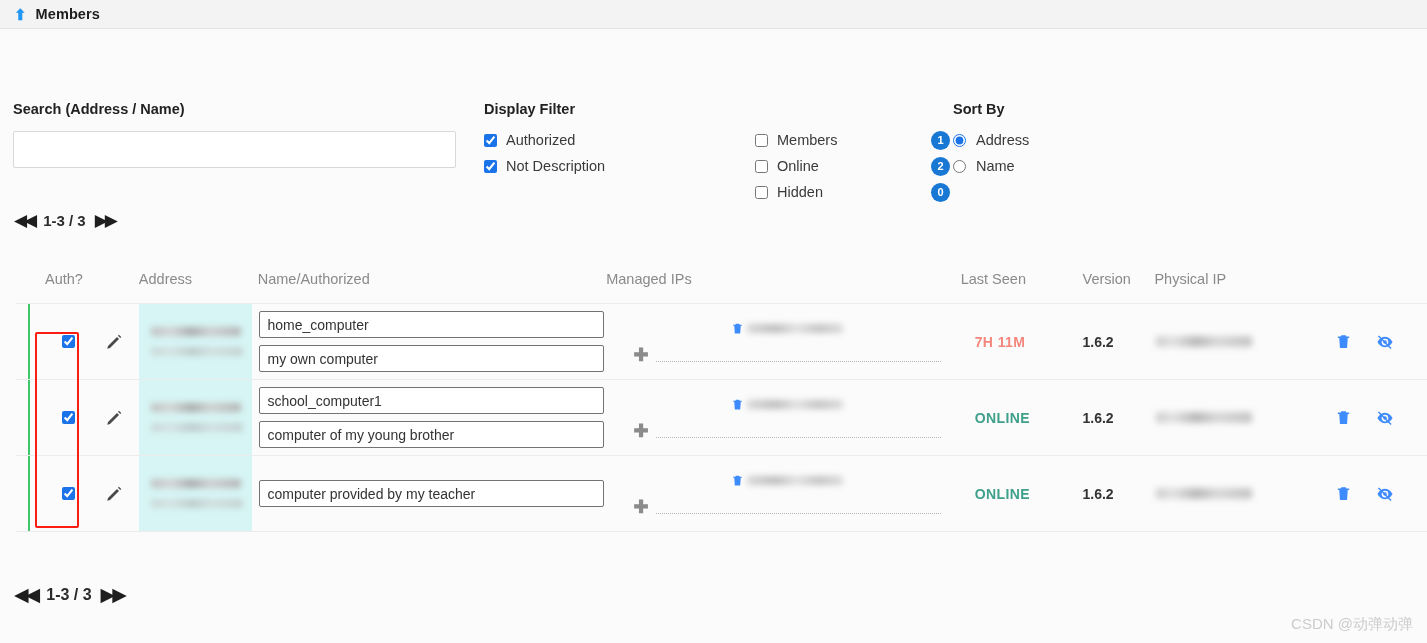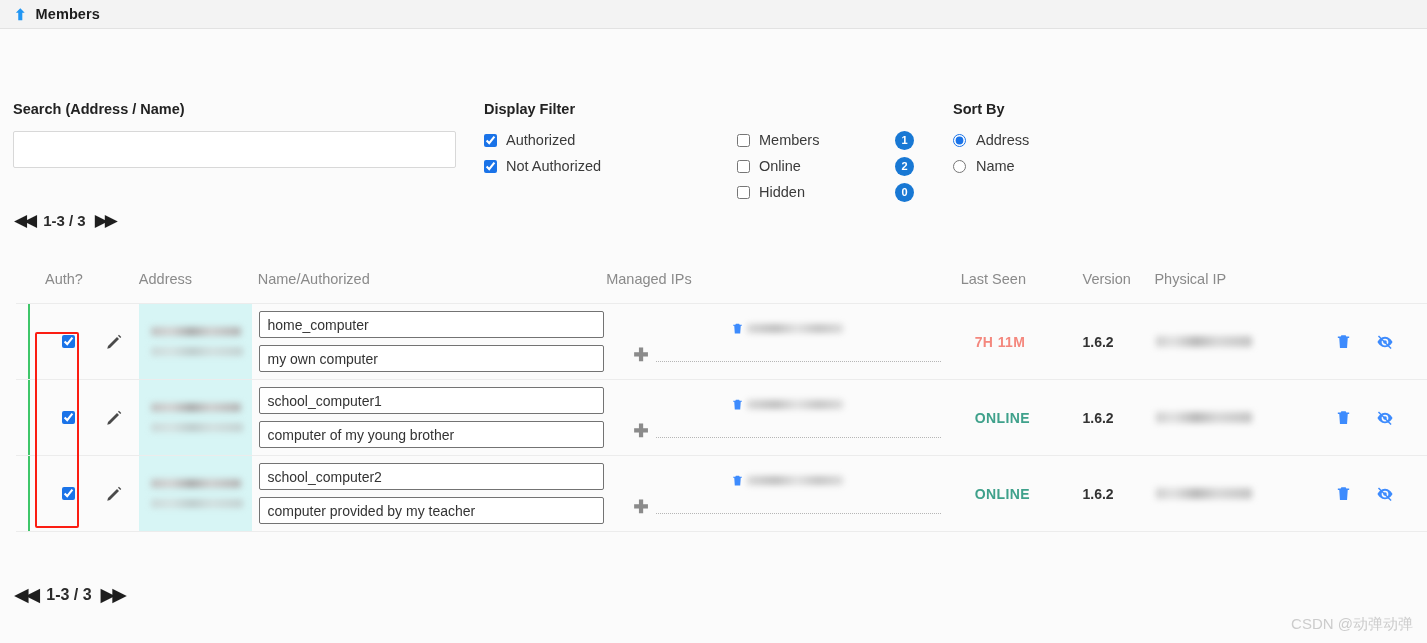--- a/index.html
+++ b/index.html
@@ -62,21 +62,21 @@
     padding: 0 8px;
     color: #333;
     outline: none;
   }
 
   .display-col { left: 484px; top: 72px; }
   .sort-col { left: 953px; top: 72px; }
 
   .check-grid {
     display: flex;
-    gap: 0px;
+    gap: 18px;
   }
   .check-sub { display: flex; flex-direction: column; gap: 8px; }
   .check-sub.second { margin-left: 16px; }
   .check-row {
     display: flex;
     align-items: center;
     height: 18px;
   }
   .check-row .cb-label {
     font-size: 14.5px;
@@ -327,21 +327,21 @@
   <div class="f-col display-col">
     <div class="f-label">Display Filter</div>
     <div class="check-grid">
       <div class="check-sub col-a">
         <div class="check-row">
           <input type="checkbox" class="std" checked="" style="">
           <span class="cb-label">Authorized</span>
         </div>
         <div class="check-row">
           <input type="checkbox" class="std" checked="" style="">
-          <span class="cb-label">Not Authorized</span>
+          <span class="cb-label">Not Description</span>
         </div>
       </div>
       <div class="check-sub second col-b">
         <div class="check-row">
           <input type="checkbox" class="std" style="">
           <span class="cb-label">Members</span>
         </div>
         <div class="check-row">
           <input type="checkbox" class="std" style="">
           <span class="cb-label">Online</span>
@@ -519,21 +519,20 @@
             <path d="M3 21l3.7-1 12-12-2.7-2.7-12 12L3 21z" fill="#4a4a4a"></path>
             <path d="M17.3 3.6l3.1 3.1 1.3-1.3-3.1-3.1-1.3 1.3z" fill="#4a4a4a"></path>
           </svg>
       </span>
     </div>
     <div class="cell cell-addr">
       <div class="blur-bar blur-addr-1"></div>
       <div class="blur-bar blur-addr-2"></div>
     </div>
     <div class="cell cell-name">
-      <input class="name-input" type="text" value="school_computer2" style="">
       <input class="name-input" type="text" value="computer provided by my teacher" style="">
     </div>
     <div class="cell cell-ips">
       <div class="ip-line">
         <span class="act-ico">
           <svg width="13" height="13" viewBox="0 0 24 24">
               <path d="M6 7h12l-1 14H7L6 7zm3-4h6l1 2h4v2H4V5h4l1-2z" fill="#3d8bfd"></path>
             </svg>
         </span>
         <span class="ip-blur"></span>

